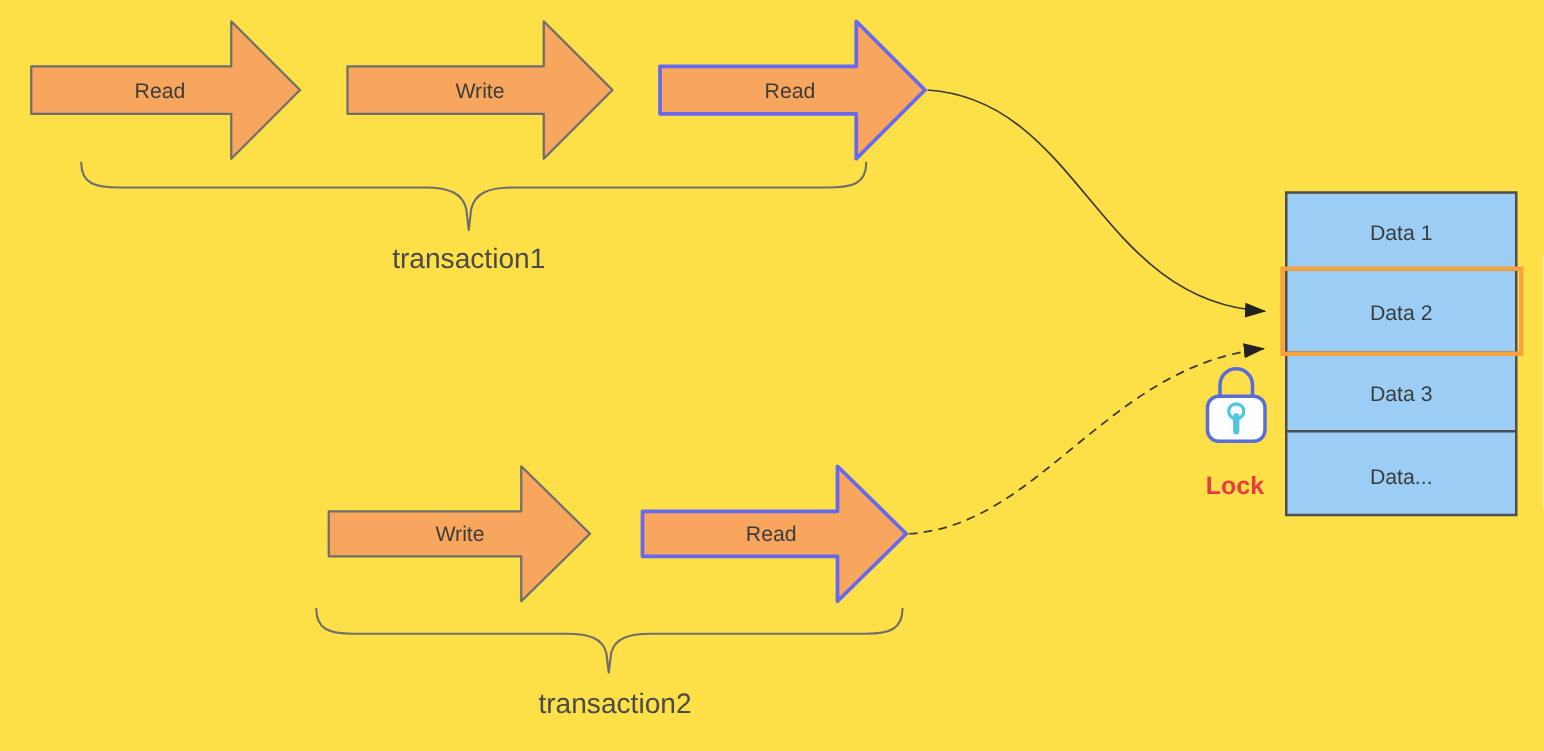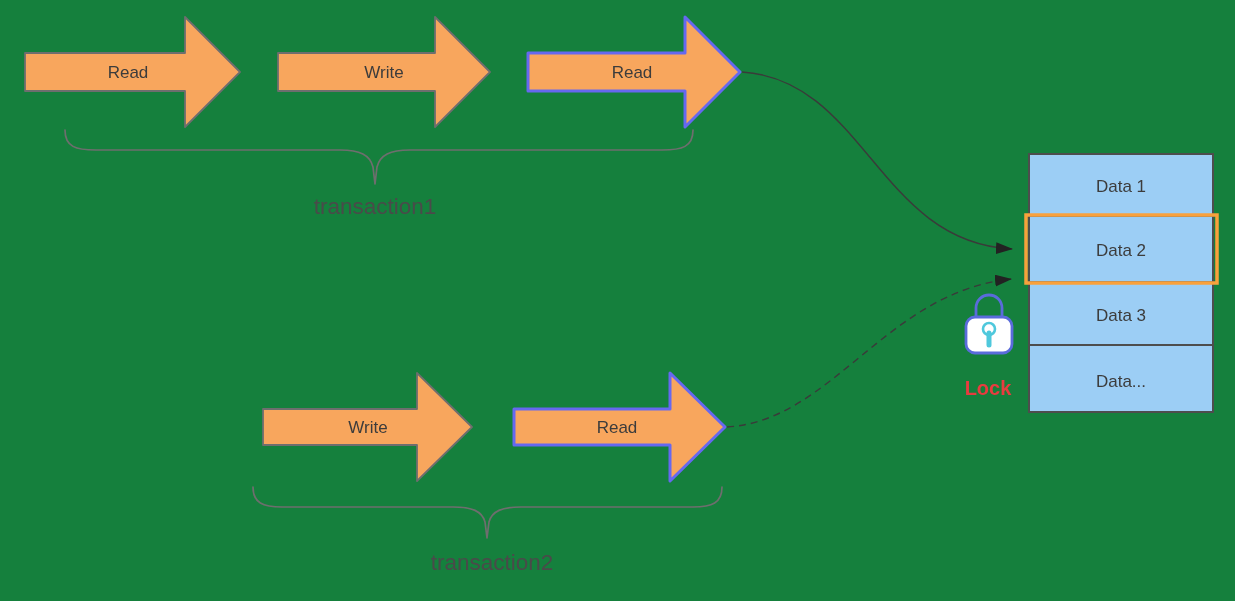--- a/index.html
+++ b/index.html
@@ -1,20 +1,20 @@
 <!DOCTYPE html>
 <html><head>
 <meta charset="utf-8">
 <style>
   html, body { margin: 0; padding: 0; background: #ffffff; }
   .stage {
     position: relative;
     width: 1235px;
     height: 601px;
-    background: #15803d;
+    background: #fde047;
     font-family: "Liberation Sans", sans-serif;
     overflow: hidden;
   }
   svg { display: block; }
   text {
     font-family: "Liberation Sans", sans-serif;
     fill: #3c3c3c;
   }
   .arrow-label { font-size: 17px; }
   .txn-label   { font-size: 22.5px; fill: #4a4a4a; }

